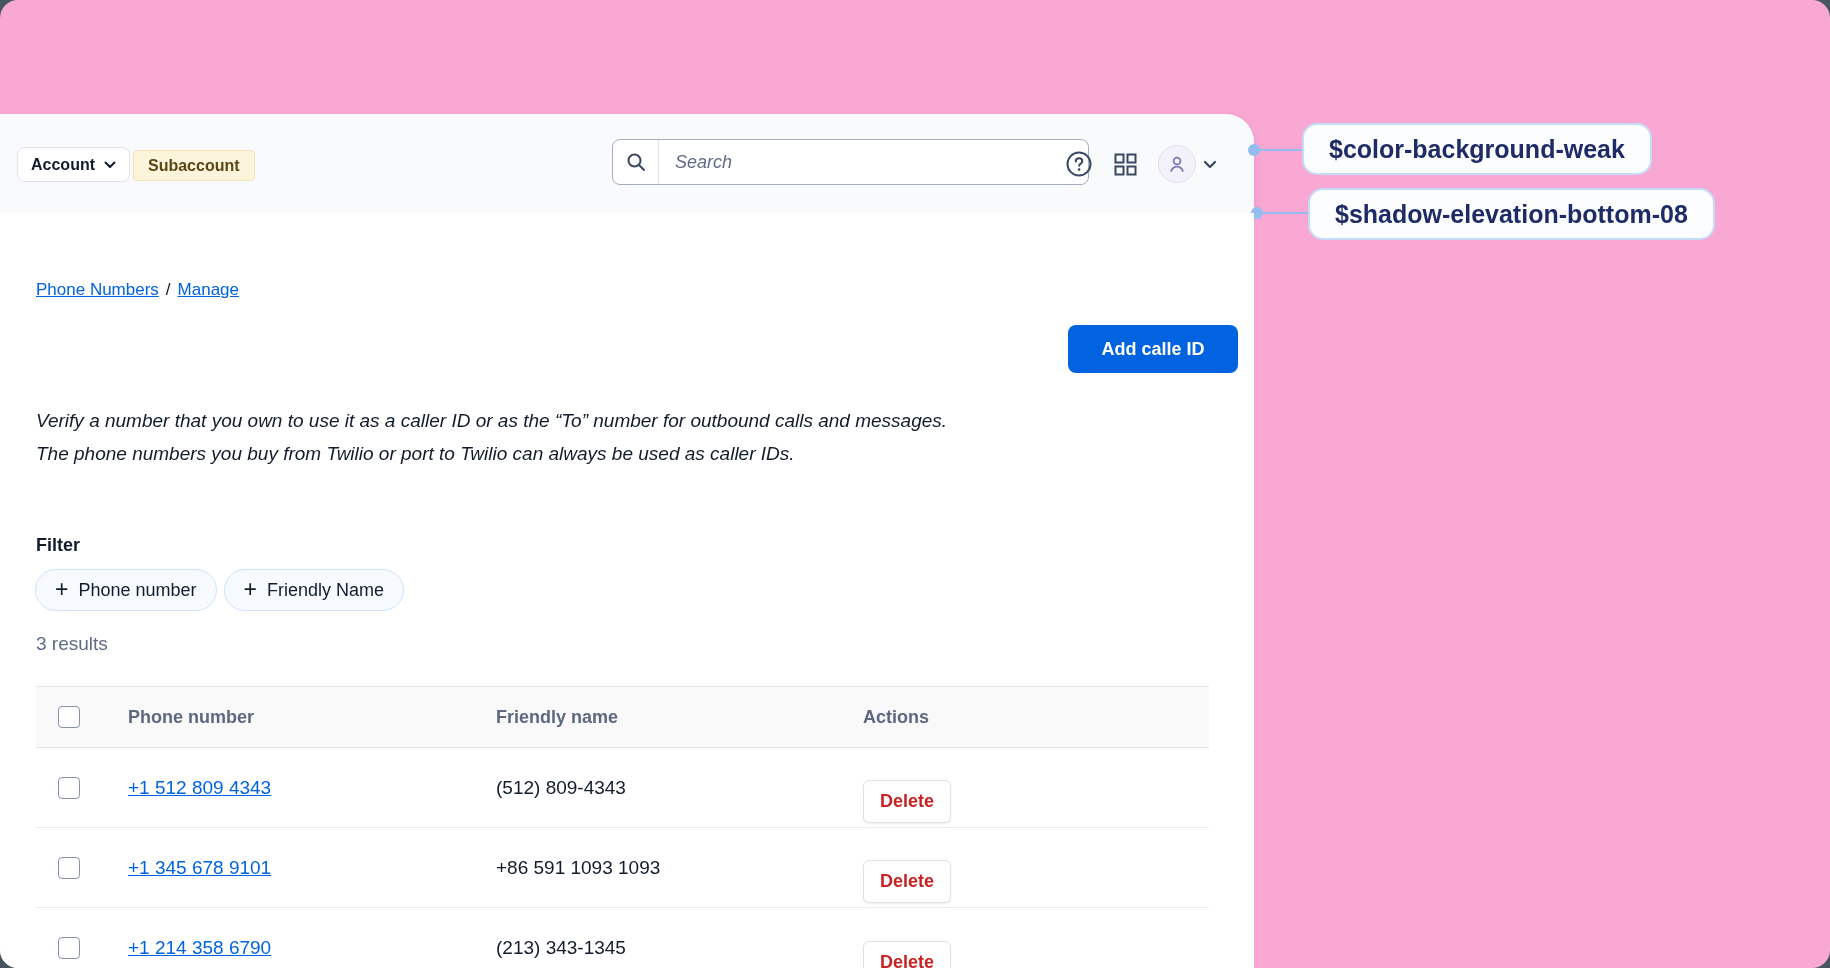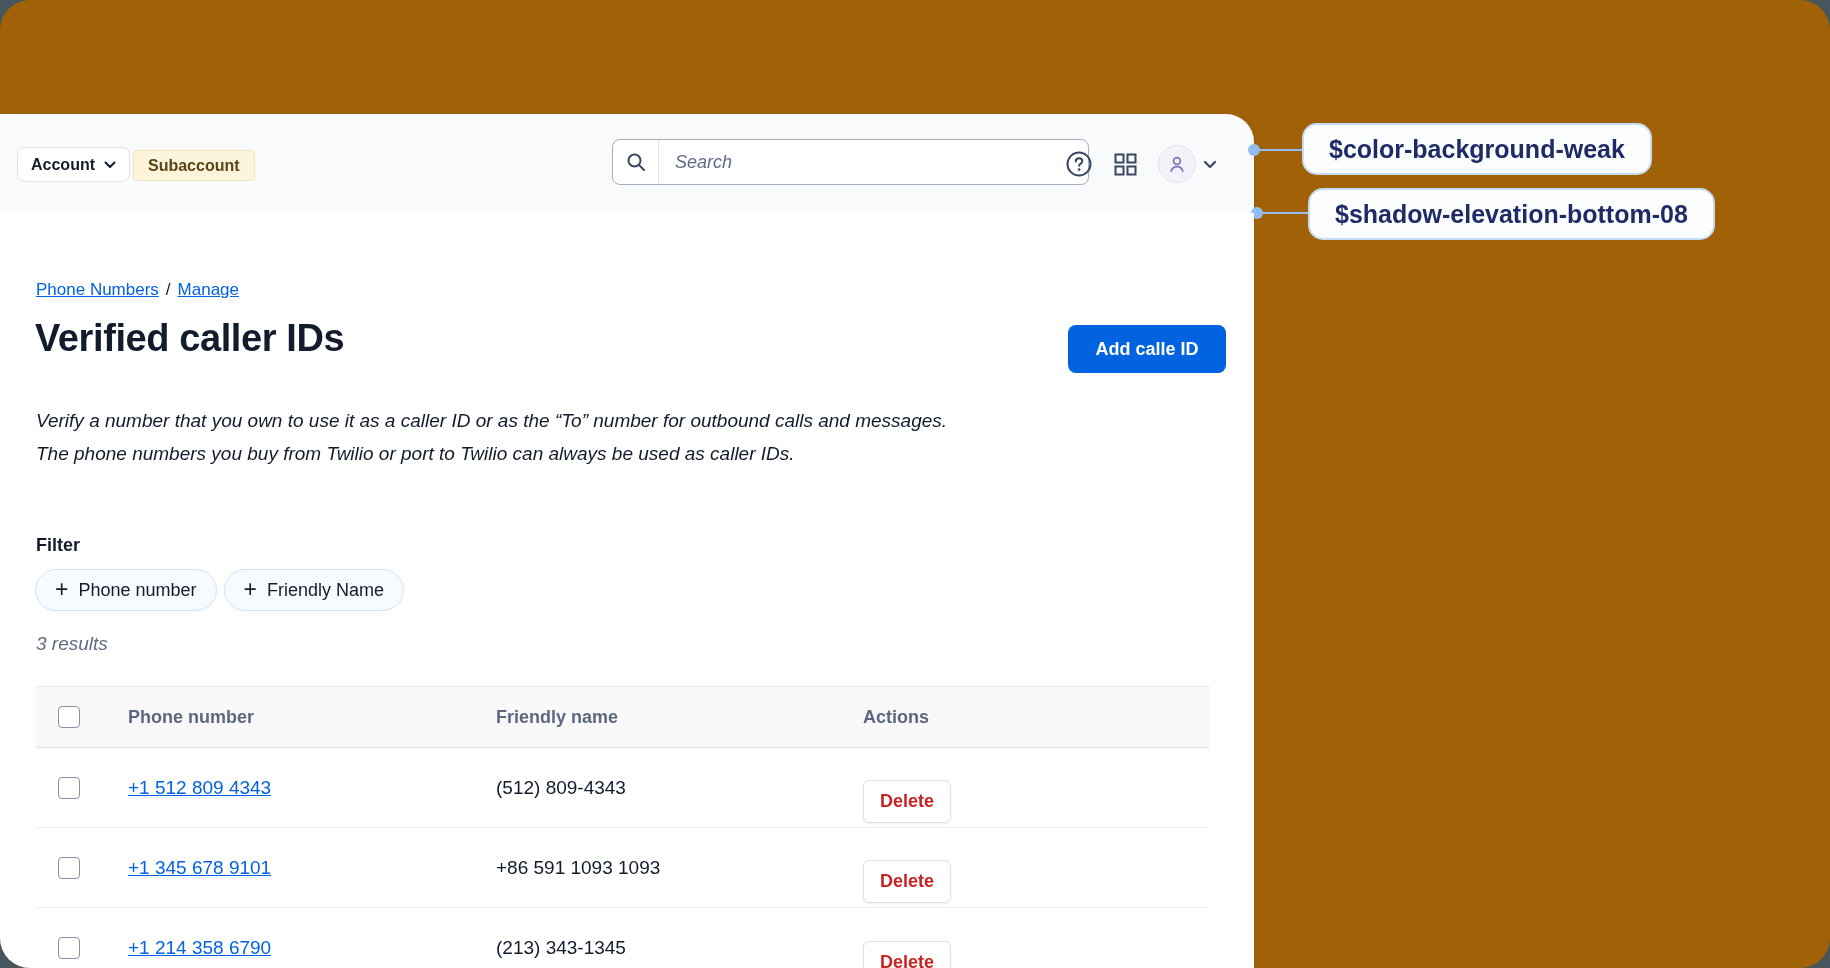--- a/index.html
+++ b/index.html
@@ -6,22 +6,22 @@
   html,body { width:100%; height:100%; }
   body {
     background:#45565e;
     font-family:"Liberation Sans", sans-serif;
     color:#121C2D;
     overflow:hidden;
   }
   .canvas {
     position:relative;
     width:1830px; height:968px;
-    background:#a16207;
-    border-radius:30px;
+    background:#f9a8d4;
+    border-radius:18px;
     overflow:hidden;
   }
 
   
   .topbar {
     position:absolute; left:0; top:114px; width:1254px; height:99px;
     background:#f9fafb;
     border-top-right-radius:28px;
     box-shadow:0 5px 12px rgba(18,28,45,.08), 0 1px 0 rgba(18,28,45,.04);
   }
@@ -86,37 +86,37 @@
     background:#ffffff;
   }
   .breadcrumb { position:absolute; left:36px; top:67px; font-size:17px; color:#121C2D; }
   .breadcrumb a { color:#0263E0; text-decoration:underline; cursor:pointer; }
   .breadcrumb .sep { margin:0 7px; color:#121C2D; }
   .page-title {
     position:absolute; left:35px; top:104px;
     font-size:38px; font-weight:700; letter-spacing:-0.4px; color:#121C2D;
   }
   .add-btn {
-    position:absolute; left:1068px; top:112px; width:158px; height:48px;
+    position:absolute; left:1068px; top:112px; width:170px; height:48px;
     background:#0263E0; color:#ffffff; border:none; border-radius:8px;
     font-family:"Liberation Sans", sans-serif;
     font-size:18px; font-weight:600; cursor:pointer;
     display:flex; align-items:center; justify-content:center; white-space:nowrap;
   }
   .description { position:absolute; left:36px; top:191px; font-size:19px; line-height:33px; color:#121C2D;font-style:italic; }
   .filter-label { position:absolute; left:36px; top:322px; font-size:18px; font-weight:700; color:#121C2D; }
   .chips { position:absolute; left:35px; top:356px; display:flex; gap:7px; }
   .chip {
     height:42px; padding:0 19px; border-radius:21px;
     background:#f7fbff; border:1px solid #cde3fd;
     display:flex; align-items:center; gap:10px;
     font-size:18px; color:#121C2D; cursor:pointer; white-space:nowrap;
   }
   .chip .plus { font-size:23px; font-weight:400; color:#121C2D; line-height:1; margin-top:-2px; }
-  .results-count { position:absolute; left:36px; top:420px; font-size:19px; color:#606B85;font-style:italic; }
+  .results-count { position:absolute; left:36px; top:420px; font-size:19px; color:#606B85; }
 
   
   .table { position:absolute; left:36px; top:473px; width:1173px; }
   .t-row {
     display:grid; grid-template-columns:92px 368px 367px 1fr;
     align-items:center;
   }
   .t-head {
     height:62px; background:#f9f9fa;
     border-top:1px solid #e6e8ed; border-bottom:1px solid #e1e3ea;
@@ -210,21 +210,20 @@
   <div class="anno-pill anno-pill-2">
     <span>$shadow-elevation-bottom-08</span>
   </div>
 
   <div class="content">
 
     <div class="breadcrumb">
       <a>Phone Numbers</a><span class="sep">/</span><a>Manage</a>
     </div>
 
-    <h1 class="page-title">Verified caller IDs</h1>
 
     <button class="add-btn">Add calle ID</button>
 
     <div class="description">
       <div>Verify a number that you own to use it as a caller ID or as the “To” number for outbound calls and messages.</div>
       <div>The phone numbers you buy from Twilio or port to Twilio can always be used as caller IDs.</div>
     </div>
 
     <div class="filter-label">Filter</div>
 

